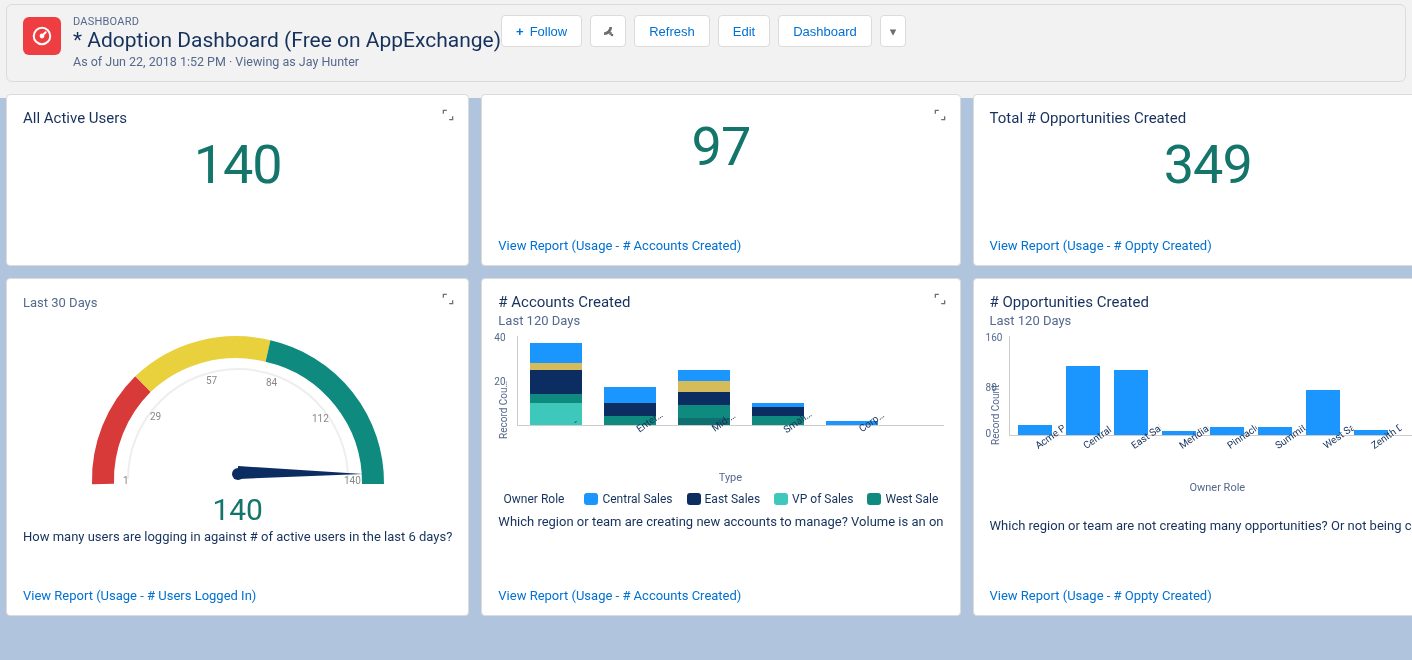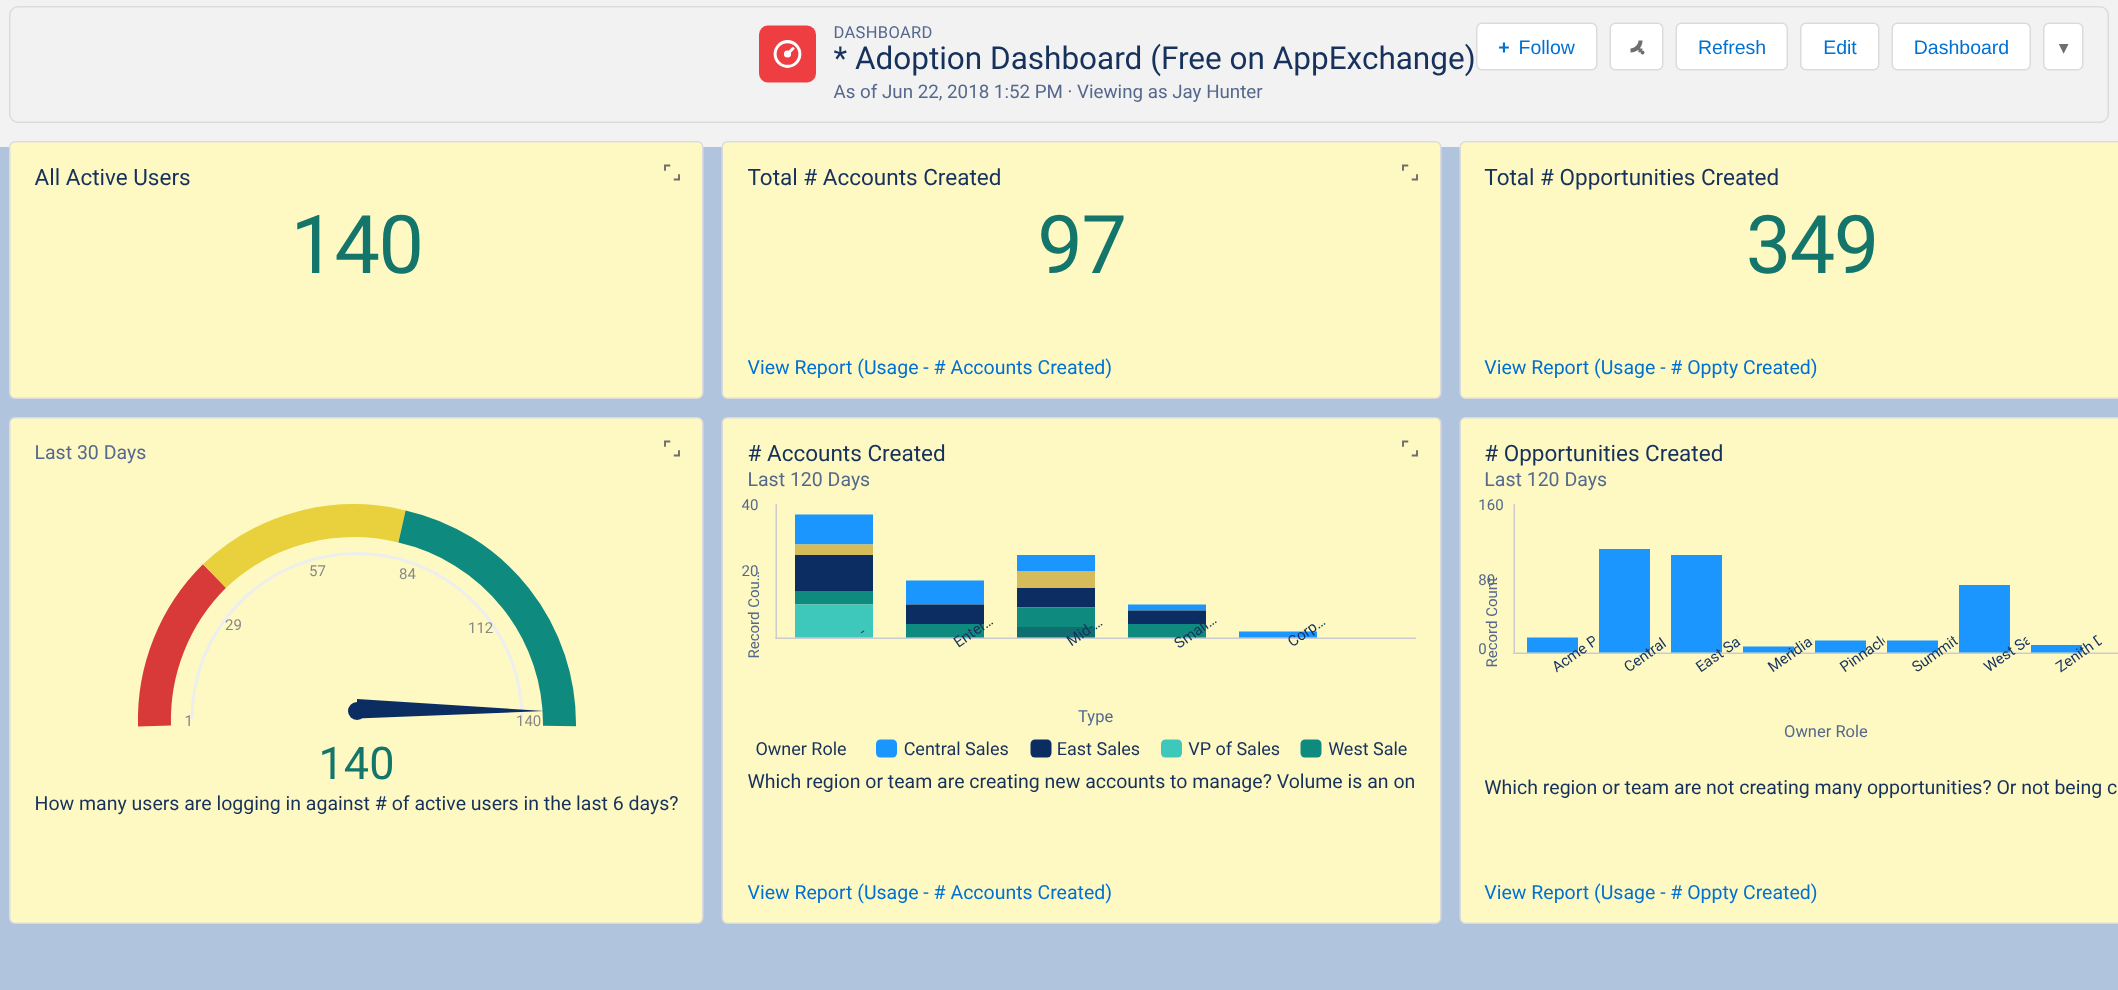--- a/index.html
+++ b/index.html
@@ -13,21 +13,21 @@
     color: #16325c;
     font-size: 13px;
   }
   .header {
     background: #f3f2f2;
     border: 1px solid #dddbda;
     border-radius: 6px;
     padding: 10px 16px 12px;
     margin: 4px 6px 0;
     display: flex;
-    justify-content: flex-end;
+    justify-content: flex-start;
   }
   .header-left { display: flex; gap: 12px; }
   .app-icon {
     width: 38px; height: 38px;
     background: #ef3e42;
     border-radius: 6px;
     display:flex;align-items:center;justify-content:center;
     margin-top:2px;
   }
   .app-icon svg { width: 22px; height: 22px; }
@@ -48,21 +48,21 @@
   }
   .btn-icon-only{ padding:6px 9px; color:#706e6b;}
   .plus{font-weight:600;color:#0070d2}
   .grid{
     display:grid;
     grid-template-columns: 1fr 1fr 1fr;
     gap:12px;
     padding: 12px 6px;
   }
   .card{
-    background:#fef9c3;
+    background:#ffffff;
     border:1px solid #dddbda;
     border-radius:4px;
     padding:14px 16px 12px;
     min-height: 172px;
     display:flex;flex-direction:column;
     position:relative;
   }
   .card-tall{ min-height: 338px;}
   .card-title{font-size:15px;color:#16325c;font-weight:400}
   .card-sub{font-size:13px;color:#54698d;margin-top:2px}
@@ -159,21 +159,20 @@
     <div class="card-title">All Active Users</div>
     <div class="big-metric">140</div>
   </div>
 
   <div class="card">
     <div class="expand">
         <svg width="14" height="14" viewBox="0 0 24 24">
           <path stroke="#706e6b" stroke-width="2.2" fill="none" d="M4 10V4h6M20 14v6h-6"></path>
         </svg>
       </div>
-    <div class="card-title">Total # Accounts Created</div>
     <div class="big-metric">97</div>
     <div class="link">View Report (Usage - # Accounts Created)</div>
   </div>
 
   <div class="card">
     <div class="expand"></div>
     <div class="card-title">Total # Opportunities Created</div>
     <div class="big-metric">349</div>
     <div class="link">View Report (Usage - # Oppty Created)</div>
   </div>
@@ -200,20 +199,21 @@
         <text x="198" y="72" font-size="10" fill="#888">84</text>
         <text x="244" y="108" font-size="10" fill="#888">112</text>
         <text x="276" y="170" font-size="10" fill="#888">140</text>
 
         <path d="M170 165 L295 160 L170 152 Z" fill="#0b2d61"></path>
         <circle cx="170" cy="160" r="6" fill="#0b2d61"></circle>
       </svg>
       <div class="gauge-val">140</div>
     </div>
     <div class="caption">How many users are logging in against # of active users in the last 6 days?</div>
+    <div class="link">View Report (Usage - # Users Logged In)</div>
   </div>
 
   <div class="card card-tall">
     <div class="expand">
         <svg width="14" height="14" viewBox="0 0 24 24">
           <path stroke="#706e6b" stroke-width="2.2" fill="none" d="M4 10V4h6M20 14v6h-6"></path>
         </svg>
       </div>
     <div class="card-title"># Accounts Created</div>
     <div class="card-sub">Last 120 Days</div>

